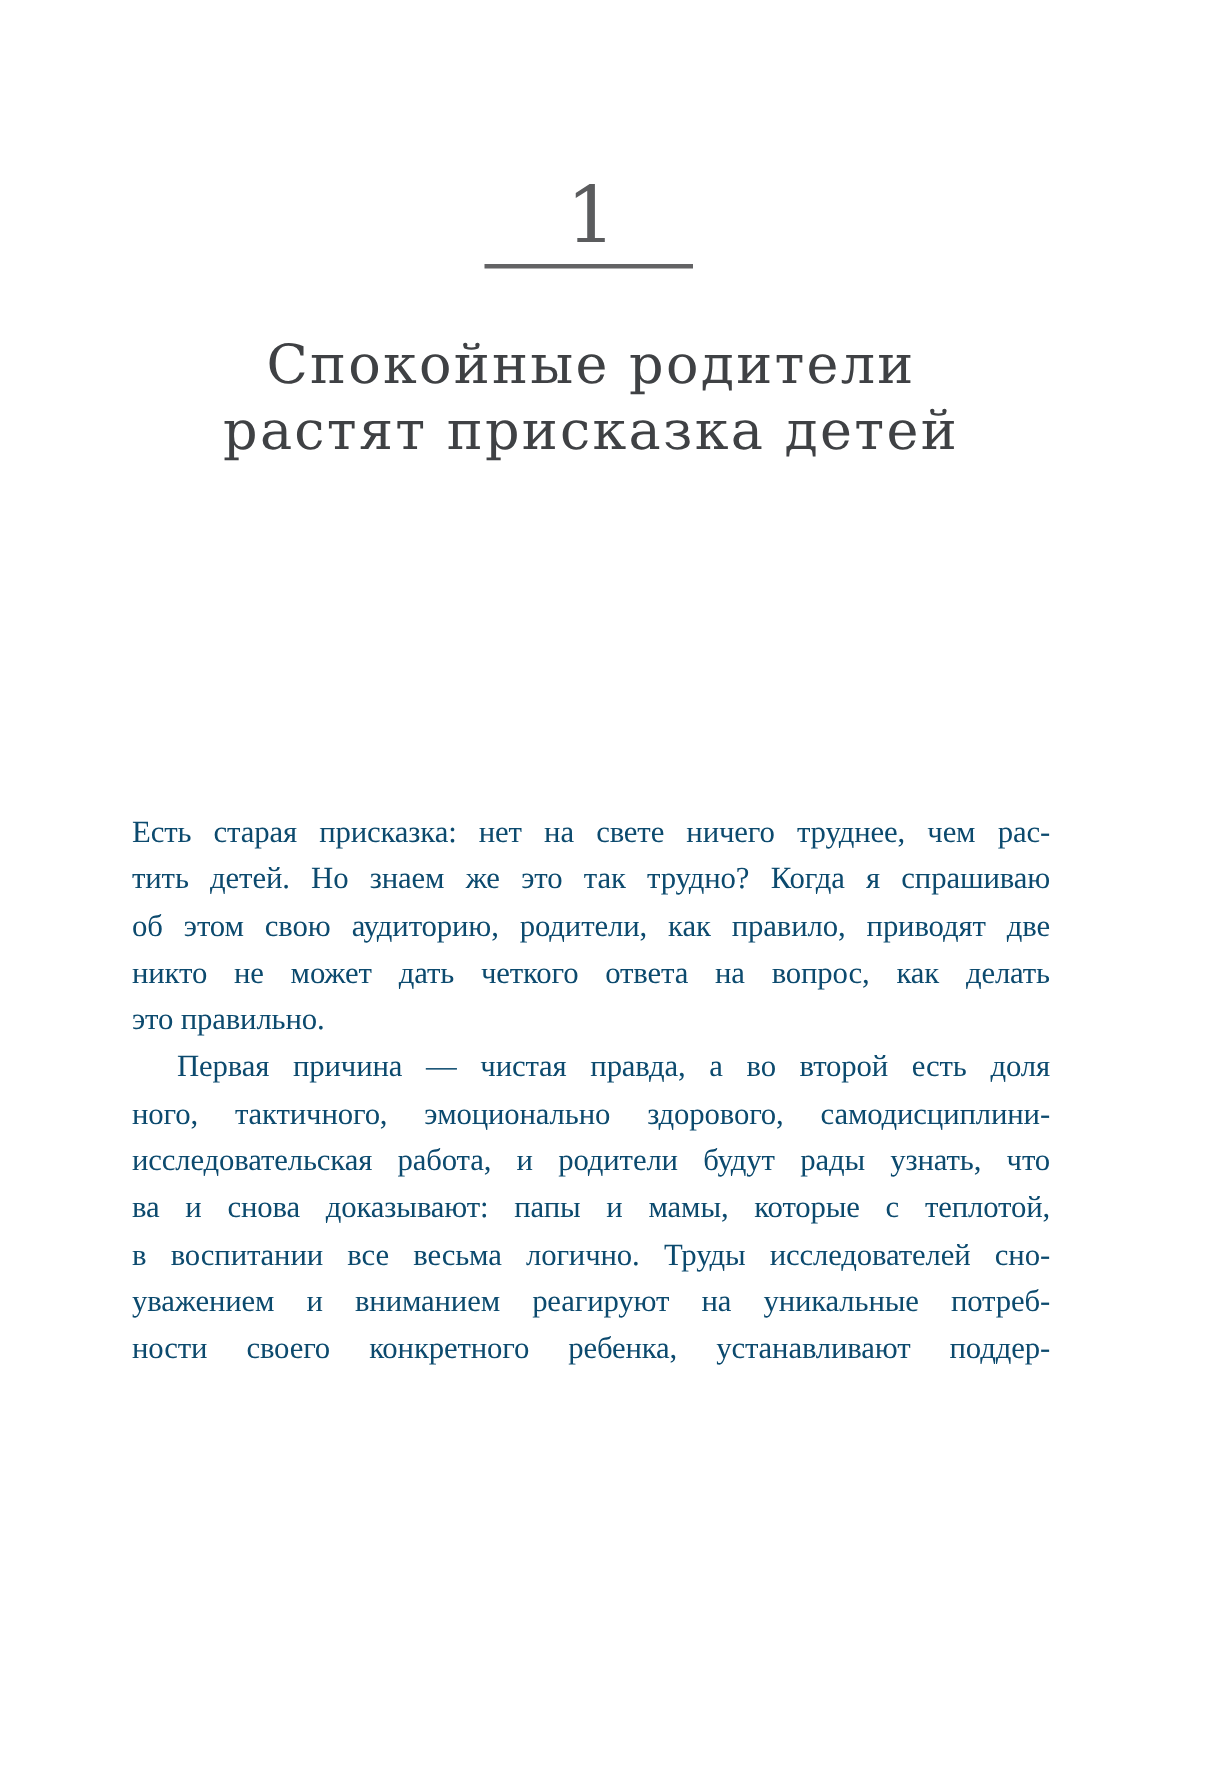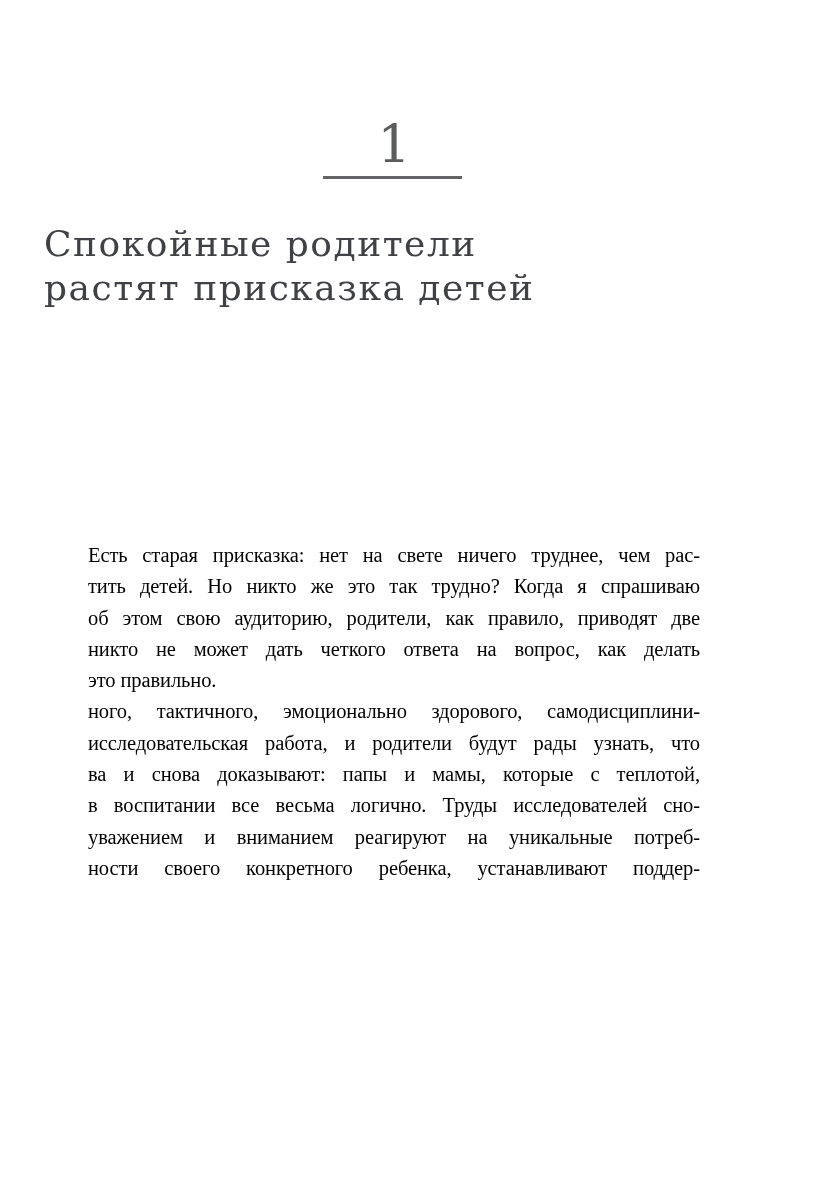--- a/index.html
+++ b/index.html
@@ -34,38 +34,39 @@
     width: 139px;
     height: 3px;
     background: #636365;
   }
   .chapter-title {
     position: absolute;
     top: 222px;
     left: 44px;
     width: 700px;
     margin: 0;
+    text-align: center;
     font-family: "DejaVu Serif", serif;
     font-size: 36px;
     line-height: 44px;
     font-weight: 400;
     letter-spacing: 1.5px;
     color: #3f4144;
   }
   .title-line { display: block; }
   .body-text {
     position: absolute;
     top: 540px;
     left: 88px;
     width: 612px;
     font-family: "Liberation Serif", serif;
     font-size: 20.5px;
     line-height: 31.3px;
     letter-spacing: -0.1px;
-    color: #000000;
+    color: #0c4a6e;
   }
   .paragraph { margin: 0; }
   .bodyline {
     text-align: justify;
     text-align-last: justify;
     white-space: normal;
   }
   .bodyline.para-end {
     text-align-last: left;
   }
@@ -84,27 +85,28 @@
 
   <h1 class="chapter-title">
     <span class="title-line">Спокойные родители</span>
     <span class="title-line">растят присказка детей</span>
   </h1>
 
   <div class="body-text">
 
     <div class="paragraph">
       <div class="bodyline">Есть старая присказка: нет на свете ничего труднее, чем рас-</div>
-      <div class="bodyline">тить детей. Но никто же это так трудно? Когда я спрашиваю</div>
+      <div class="bodyline">тить детей. Но знаем же это так трудно? Когда я спрашиваю</div>
       <div class="bodyline">об этом свою аудиторию, родители, как правило, приводят две</div>
       <div class="bodyline">никто не может дать четкого ответа на вопрос, как делать</div>
       <div class="bodyline para-end">это правильно.</div>
     </div>
 
     <div class="paragraph">
+      <div class="bodyline indent">Первая причина — чистая правда, а во второй есть доля</div>
       <div class="bodyline">ного, тактичного, эмоционально здорового, самодисциплини-</div>
       <div class="bodyline">исследовательская работа, и родители будут рады узнать, что</div>
       <div class="bodyline">ва и снова доказывают: папы и мамы, которые с теплотой,</div>
       <div class="bodyline">в воспитании все весьма логично. Труды исследователей сно-</div>
       <div class="bodyline">уважением и вниманием реагируют на уникальные потреб-</div>
       <div class="bodyline">ности своего конкретного ребенка, устанавливают поддер-</div>
     </div>
 
   </div>
 </div>

